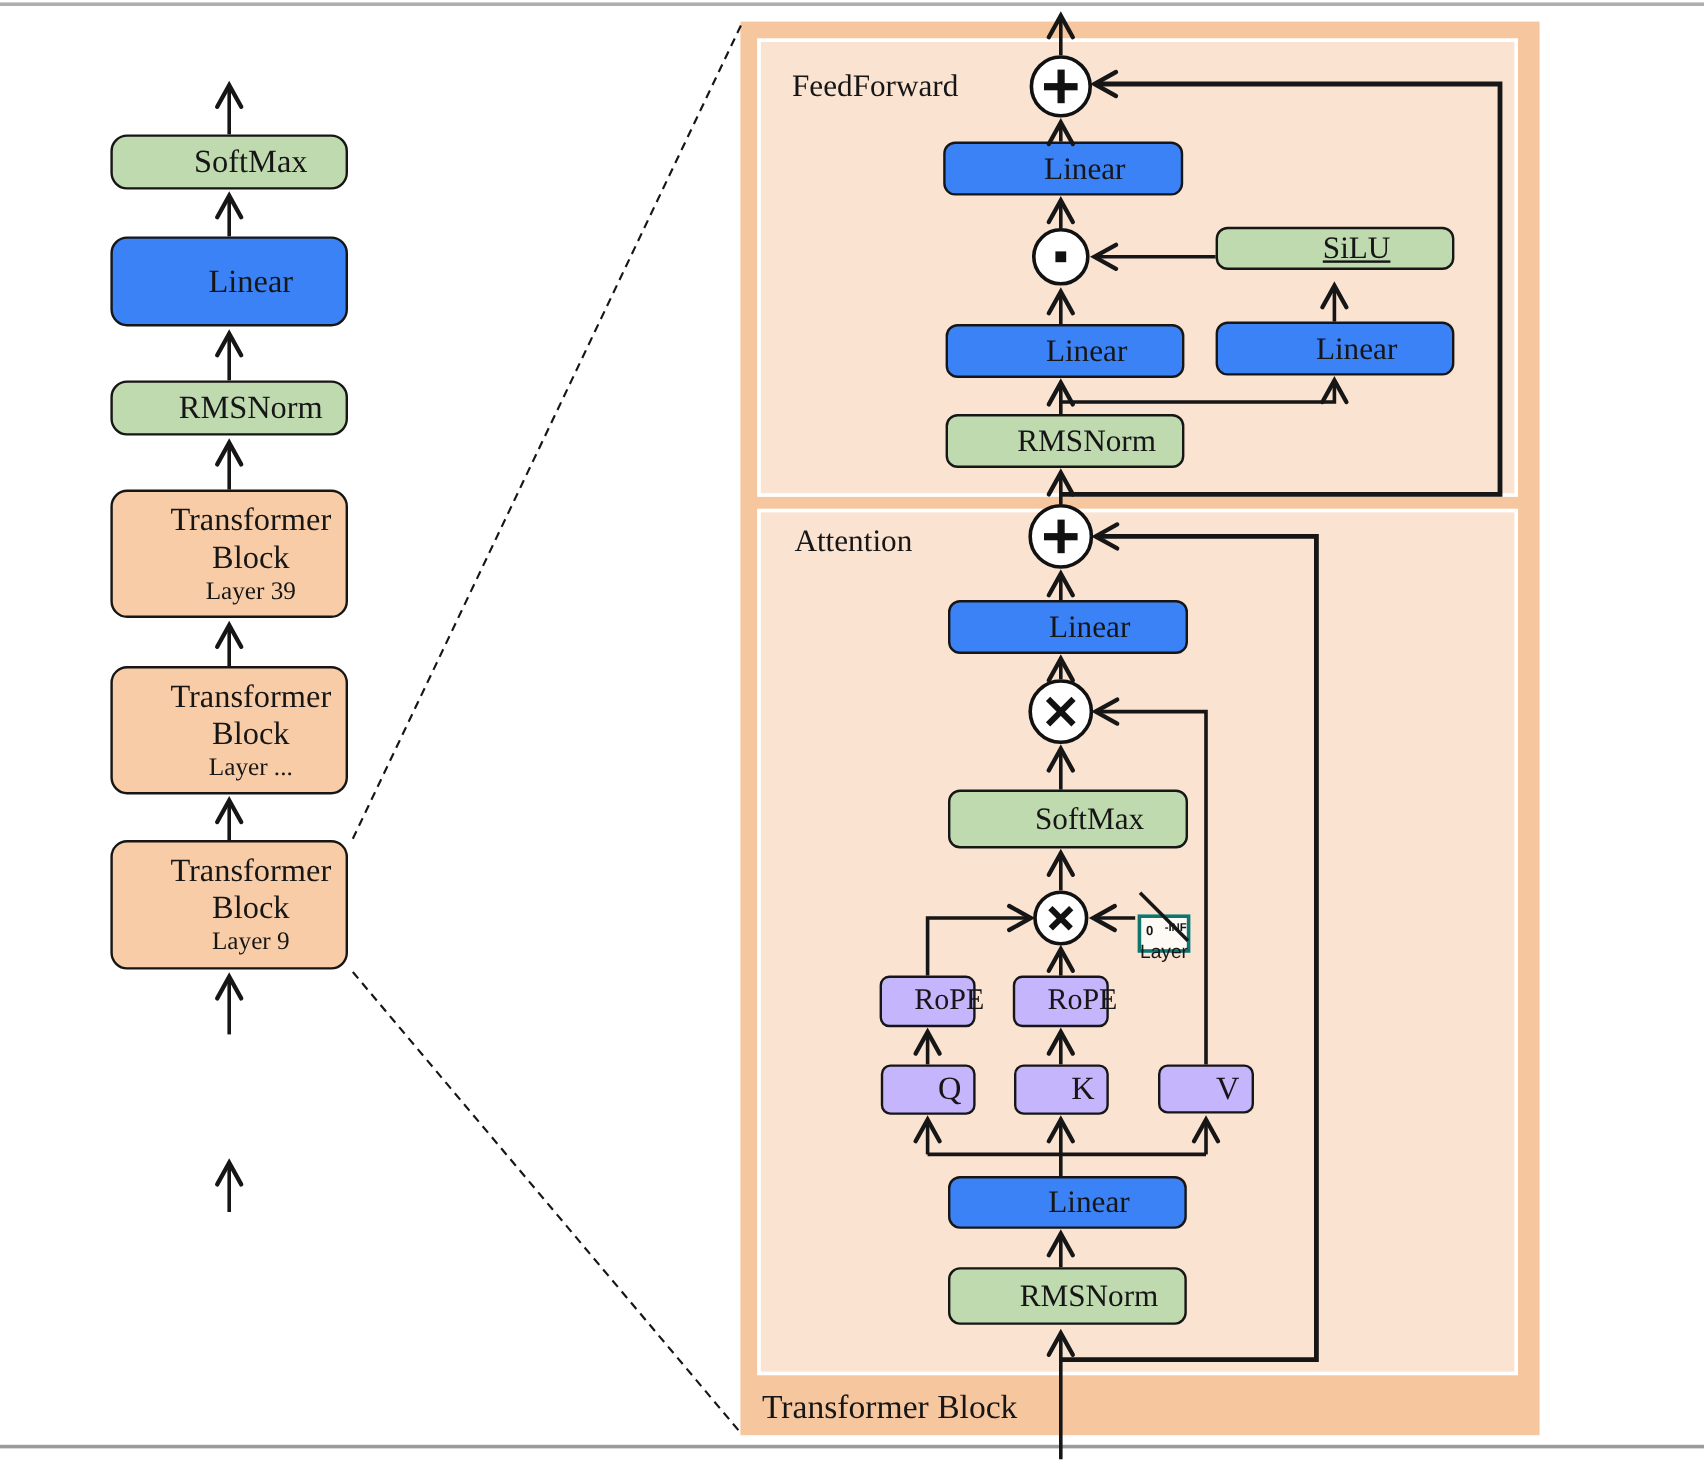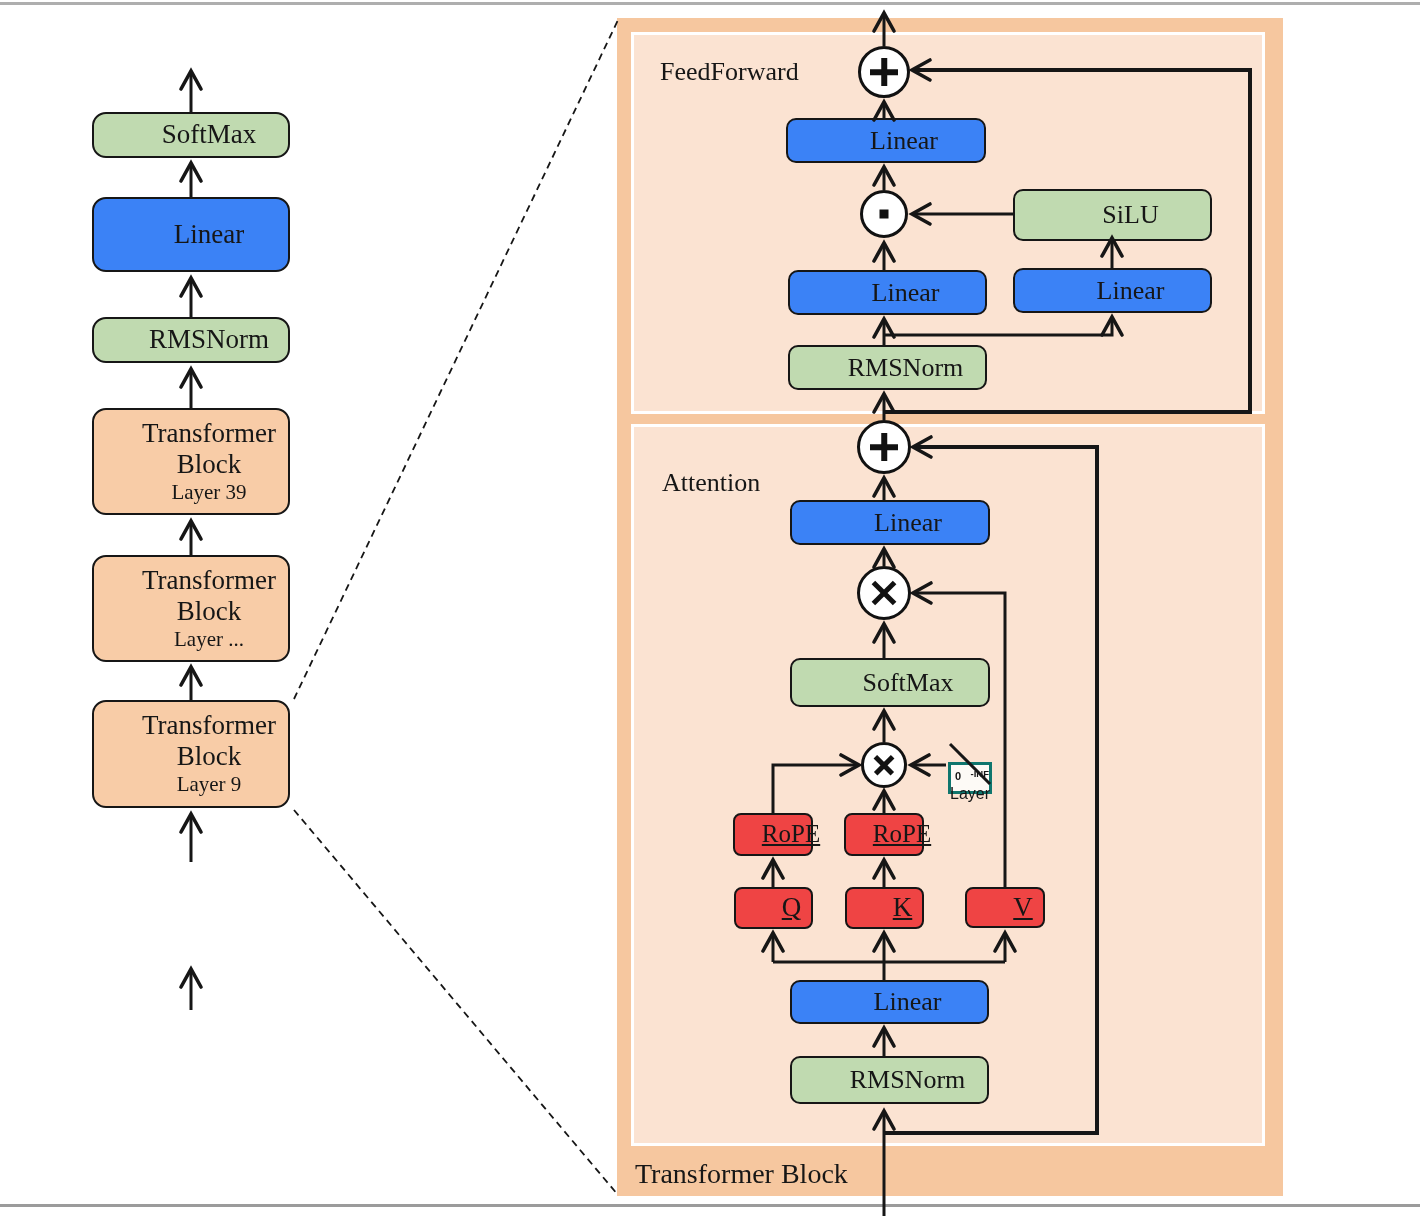--- a/index.html
+++ b/index.html
@@ -13,21 +13,21 @@
   .panel.outer{left:617px;top:18px;width:666px;height:1178px;background:#f6c79f;}
   .panel.inner{background:#fbe3d2;border:3px solid #ffffff;box-sizing:border-box;}
   .panel.ff{left:631px;top:32px;width:634px;height:382px;}
   .panel.attn{left:631px;top:424px;width:634px;height:722px;}
 
   .box{position:absolute;box-sizing:border-box;border:2.6px solid #161616;border-radius:10px;
        display:flex;flex-direction:column;align-items:center;justify-content:center;
        text-align:center;line-height:1.15;font-size:26px;padding-left:36px;}
   .green{background:#c0dab0;}
   .blue{background:#3b82f6;}
-  .qkv{background:#ef4444;text-decoration:underline;}
+  .qkv{background:#c4b5fd;}
   .orange{background:#f8cca7;}
   .lbox{border-radius:14px;font-size:27px;}
   .sub{font-size:21px;line-height:1.2;}
 
   .circle{position:absolute;box-sizing:border-box;background:#ffffff;border:3.2px solid #111111;
           border-radius:50%;}
   .circle .hbar,.circle .vbar{position:absolute;background:#111111;left:50%;top:50%;}
   .hbar{width:28px;height:5.5px;transform:translate(-50%,-50%);}
   .vbar{width:5.5px;height:28px;transform:translate(-50%,-50%);}
   .xbar1{position:absolute;background:#111111;width:30px;height:5px;left:50%;top:50%;
@@ -58,21 +58,21 @@
 <div id="stage">
 
   <div class="edge top"></div>
   <div class="edge bottom"></div>
 
   <div class="panel outer"></div>
   <div class="panel inner ff"></div>
   <div class="panel inner attn"></div>
 
   <div class="seclabel" style="left:660px;top:57px;">FeedForward</div>
-  <div class="seclabel" style="left:662px;top:468px;">Attention</div>
+  <div class="seclabel" style="left:662px;top:436px;">Attention</div>
   <div class="paneltitle">Transformer Block</div>
 
   <div class="box lbox green" style="left:92px;top:112px;width:198px;height:46px;">
     <span>SoftMax</span>
   </div>
   <div class="box lbox blue" style="left:92px;top:197px;width:198px;height:75px;">
     <span>Linear</span>
   </div>
   <div class="box lbox green" style="left:92px;top:317px;width:198px;height:46px;">
     <span>RMSNorm</span>
@@ -93,21 +93,21 @@
   <div class="circle" style="left:858px;top:46px;width:52px;height:52px;">
     <div class="hbar"></div>
     <div class="vbar"></div>
   </div>
   <div class="box blue" style="left:786px;top:118px;width:200px;height:45px;">
     <span>Linear</span>
   </div>
   <div class="circle" style="left:860px;top:190px;width:48px;height:48px;">
     <div class="dotsq"></div>
   </div>
-  <div class="box green" style="left:1013px;top:189px;width:199px;height:52px;">
+  <div class="box green" style="left:1013px;top:189px;width:199px;height:36px;text-decoration:underline;">
     <span>SiLU</span>
   </div>
   <div class="box blue" style="left:788px;top:270px;width:199px;height:45px;">
     <span>Linear</span>
   </div>
   <div class="box blue" style="left:1013px;top:268px;width:199px;height:45px;">
     <span>Linear</span>
   </div>
   <div class="box green" style="left:788px;top:345px;width:199px;height:45px;">
     <span>RMSNorm</span>

